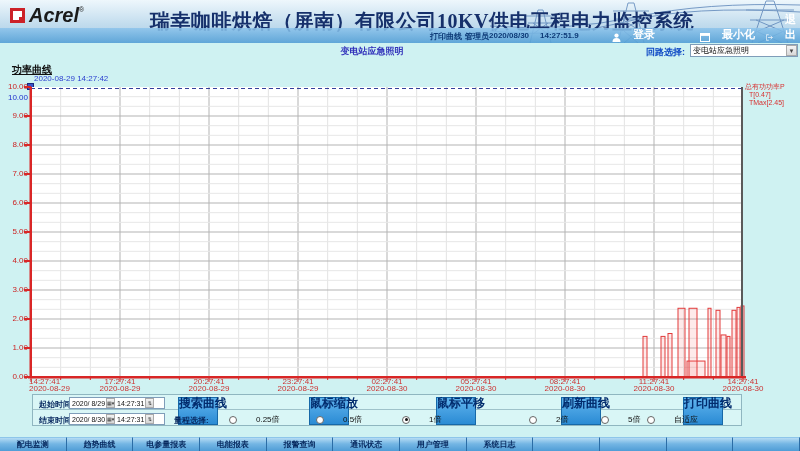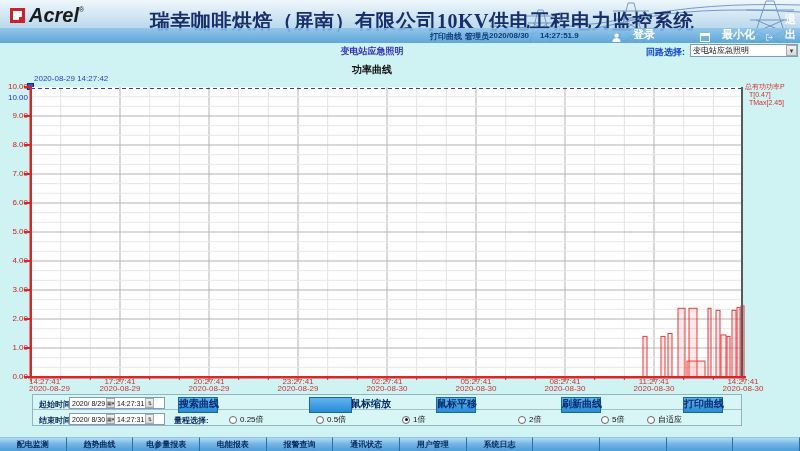--- a/index.html
+++ b/index.html
@@ -28,21 +28,21 @@
   
   .page-title { left:0; top:45px; width:744px; text-align:center; font-size:9px; font-weight:bold; color:#3333bb; }
   .circuit-label { left:646px; top:46px; font-size:9px; font-weight:bold; color:#0b46c4; }
   .dropdown { left:690px; top:44px; width:108px; height:13px; background:#fff; border:1px solid #7f9db9;
     display:flex; align-items:center; }
   .dropdown-value { flex:1; font-size:8px; color:#111; padding-left:2px; white-space:nowrap; overflow:hidden; }
   .dropdown-btn { width:11px; height:11px; background:linear-gradient(180deg,#f4f4f4,#d8d8d8); border:1px solid #aaa;
     font-size:6px; color:#444; display:flex; align-items:center; justify-content:center; }
 
   
-  .chart-title { left:0; top:63px; width:744px; text-align:center; font-size:10px; font-weight:bold; color:#111; }
+  .chart-title { left:12px; top:63px; width:744px; text-align:left; font-size:10px; font-weight:bold; color:#111;text-decoration:underline; }
   .cursor-ts { left:34px; top:74px; font-size:8px; color:#2b3fd0; white-space:nowrap; }
   .plot-wrap { left:31px; top:87px; width:712px; height:290px; background:#fff; }
   .plot-wrap svg { overflow:visible; display:block; }
   .marker-sq { left:27px; top:83px; width:7px; height:7px; background:#3752c8; border:1px solid #17297e; }
   .ylabels { left:1px; top:87px; width:27px; height:290px; }
   .ylab { position:absolute; right:0; width:27px; text-align:right; font-size:8px; color:#cc2222; white-space:nowrap; }
   .ylab.blue { color:#2233cc; }
   .xlabels { left:31px; top:379px; width:712px; height:18px; }
   .xlab { position:absolute; width:54px; text-align:center; font-size:8px; line-height:6.5px; color:#cc3333; white-space:nowrap; }
   .legend { left:745px; top:83px; font-size:7px; line-height:8px; color:#d83030; white-space:nowrap; }
@@ -52,24 +52,24 @@
   .panel { left:32px; top:394px; width:710px; height:32px; border:1px solid #8fb6c0; background:#d9f6f6; }
   .prow { position:absolute; left:0; width:708px; height:15px; }
   .prow.r1 { top:0; border-bottom:1px solid #9fc2ca; }
   .prow.r2 { top:16px; }
   .plabel { position:absolute; top:4px; font-size:8px; font-weight:bold; color:#06275e; white-space:nowrap; }
   .dtbox { position:absolute; left:36px; top:2px; width:96px; height:12px; background:#fff; border:1px solid #7f9db9;
     display:flex; align-items:center; font-size:7px; color:#111; }
   .dtbox .dtxt { padding-left:2px; white-space:nowrap; }
   .dtbox .mini { width:9px; height:10px; background:linear-gradient(180deg,#f2f2f2,#d6d6d6); border:1px solid #aaa;
     font-size:5px; color:#333; display:flex; align-items:center; justify-content:center; margin-left:1px; }
-  .cbtn { position:absolute; top:2px; width:40px; height:16px; background:linear-gradient(180deg,#61b4ee,#2a8bd4);
-    border:1px solid #1668a8; color:#022c6e; font-size:10px; font-weight:bold; text-align:center; line-height:11px;
+  .cbtn { position:absolute; top:2px; width:40px; height:28px; background:linear-gradient(180deg,#61b4ee,#2a8bd4);
+    border:1px solid #1668a8; color:#022c6e; font-size:12px; font-weight:bold; text-align:center; line-height:11px;
     cursor:pointer; white-space:nowrap; }
-  .radio { position:absolute; top:3px; display:flex; align-items:center; gap:3px; font-size:8px; color:#111; cursor:pointer; }
+  .radio { position:absolute; top:3px; display:flex; align-items:center; gap:19px; font-size:8px; color:#111; cursor:pointer; }
   .rdot { width:8px; height:8px; border-radius:50%; border:1px solid #666; background:#fff; position:relative; }
   .rdot.checked::after { content:""; position:absolute; left:1.5px; top:1.5px; width:3px; height:3px; border-radius:50%; background:#111; }
 
   
   .nav { left:0; top:437px; width:800px; height:14px; background:#3e8cc8; display:flex; }
   .nav-item { flex:1; height:14px; background:linear-gradient(180deg,#b5dcf4 0%,#74b6e4 45%,#4f9dd6 100%);
     border-right:1px solid #2b6da6; border-top:1px solid #8ec6ea; color:#07295f; font-size:8px; font-weight:bold;
     text-align:center; line-height:13px; cursor:pointer; white-space:nowrap; overflow:hidden; }
 </style>
 </head>
@@ -318,21 +318,21 @@
 <div class="abs panel">
   <div class="prow r1">
     <span class="plabel" style="left:6px;">起始时间:</span>
     <span class="dtbox">
       <span class="dtxt">2020/ 8/29</span>
       <span class="mini">▦▾</span>
       <span class="dtxt">14:27:31</span>
       <span class="mini">⇅</span>
     </span>
     <span class="cbtn" style="left:145px;">搜索曲线</span>
-    <span class="cbtn" style="left:276px;padding-left:41px;">鼠标缩放</span>
+    <span class="cbtn" style="left:276px;">鼠标缩放</span>
     <span class="cbtn" style="left:403px;">鼠标平移</span>
     <span class="cbtn" style="left:528px;">刷新曲线</span>
     <span class="cbtn" style="left:650px;">打印曲线</span>
   </div>
   <div class="prow r2">
     <span class="plabel" style="left:6px;">结束时间:</span>
     <span class="dtbox">
       <span class="dtxt">2020/ 8/30</span>
       <span class="mini">▦▾</span>
       <span class="dtxt">14:27:31</span>
@@ -344,21 +344,21 @@
       <span>0.25倍</span>
     </span>
     <span class="radio" style="left:283px;">
       <span class="rdot"></span>
       <span>0.5倍</span>
     </span>
     <span class="radio" style="left:369px;">
       <span class="rdot checked"></span>
       <span>1倍</span>
     </span>
-    <span class="radio" style="left:441px;padding-left:44px;">
+    <span class="radio" style="left:452px;padding-left:44px;">
       <span class="rdot"></span>
       <span>2倍</span>
     </span>
     <span class="radio" style="left:536px;padding-left:32px;">
       <span class="rdot"></span>
       <span>5倍</span>
     </span>
     <span class="radio" style="left:602px;padding-left:12px;">
       <span class="rdot"></span>
       <span>自适应</span>

